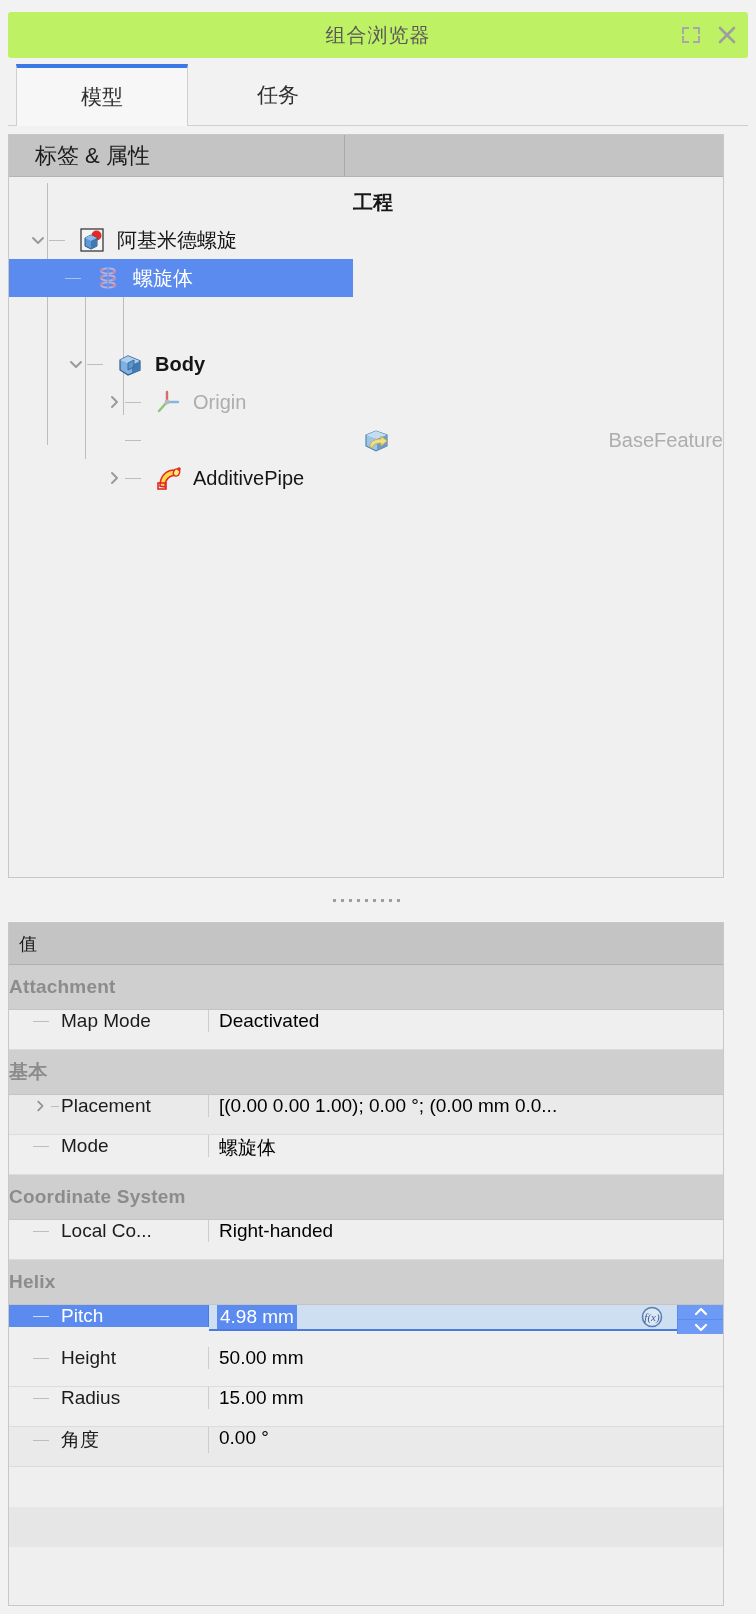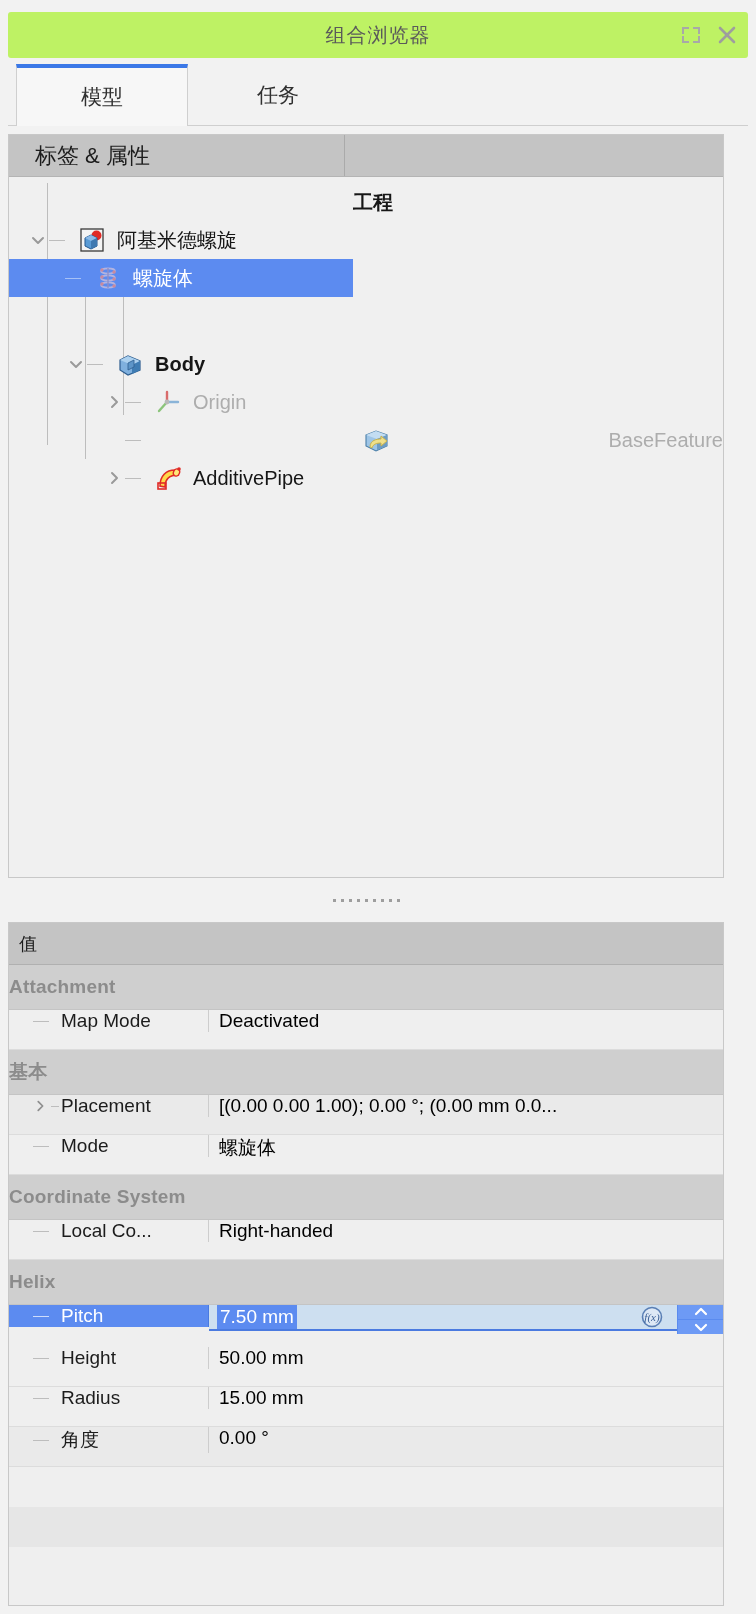--- a/index.html
+++ b/index.html
@@ -437,21 +437,21 @@
     <div class="group-row">
       <span class="group-label">Helix</span>
     </div>
 
     <div class="prop-row editing">
       <div class="pr-name">
         <span class="pr-tick"></span>
         <span class="pr-name-text">Pitch</span>
       </div>
       <div class="editor-cell">
-        <span class="editor-text">7.50 mm</span>
+        <span class="editor-text">4.98 mm</span>
         <span class="fx-icon">
           <svg width="26" height="26" viewBox="0 0 26 26">
             <circle cx="13" cy="13" r="9.5" fill="#dde8f5" stroke="#5a7fb5" stroke-width="1.6"></circle>
             <text x="13" y="17" font-family="Liberation Serif, serif" font-size="11" font-style="italic" fill="#3a5f96" text-anchor="middle">f(x)</text>
           </svg>
         </span>
         <span class="spin">
           <span class="spin-btn">
             <svg width="20" height="14" viewBox="0 0 20 14">
                 <path d="M5 9 L10 4 L15 9" fill="none" stroke="#ffffff" stroke-width="2.2" stroke-linecap="round" stroke-linejoin="round"></path>

